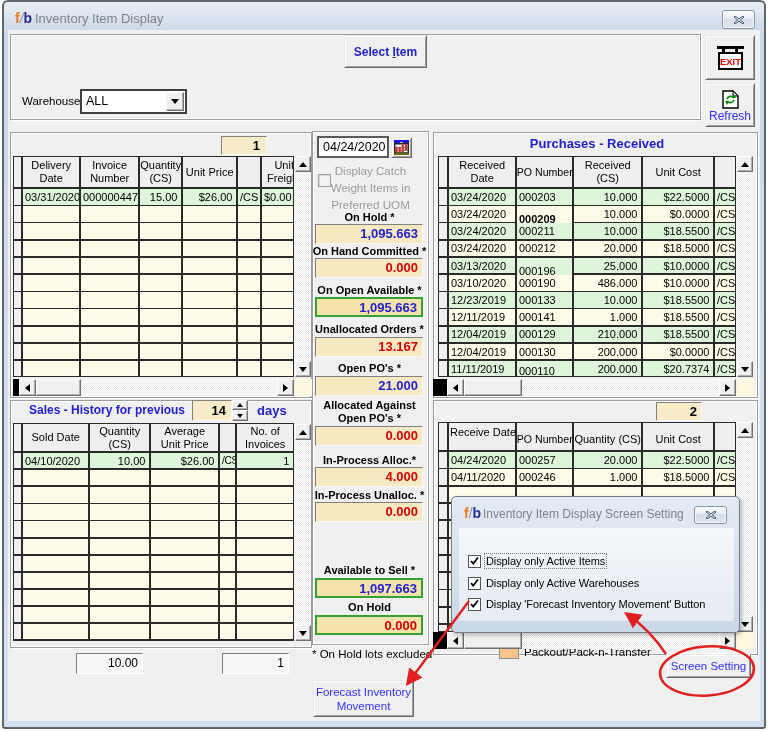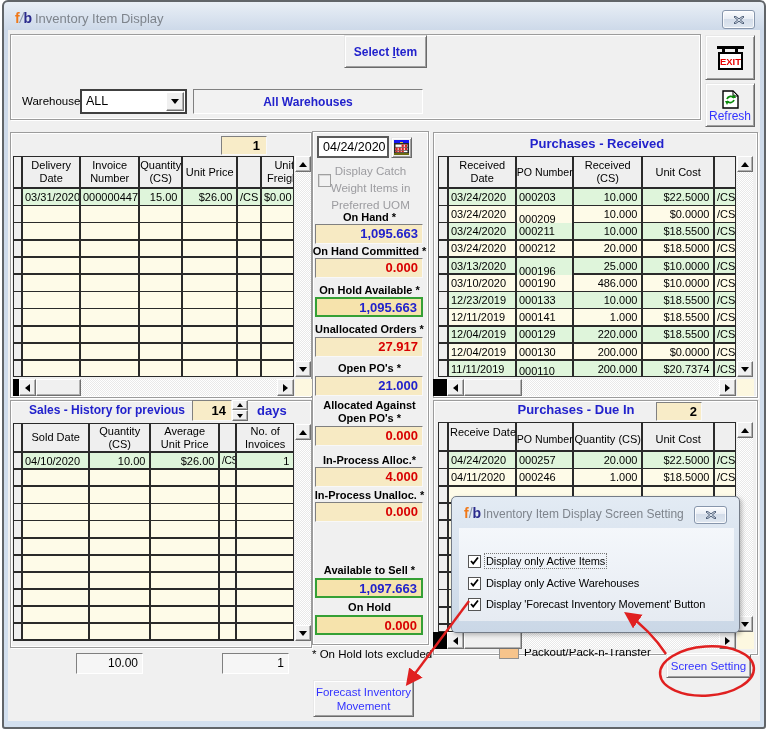--- a/index.html
+++ b/index.html
@@ -63,23 +63,20 @@
   <div class="panel" style="left:10px; top:34px; width:691px; height:86px;"></div>
   <div class="raisedbtn" style="left:344px; top:35px; width:83px; height:33px; display:flex; align-items:center; justify-content:center;">
     <span class="bluebold" style="font-size:12px;">Select <span style="text-decoration:underline">I</span>tem</span>
   </div>
   <span class="lbl" style="left:22px; top:95px;">Warehouse</span>
   <div style="position:absolute; left:80px; top:89px; width:107px; height:25px; background:#FFFFFF; border:2px solid #404040;">
     <span style="position:absolute; left:4px; top:3px; font-size:12.5px;">ALL</span>
     <div class="sbbtn" style="right:1px; top:1px; width:18px; height:19px;">
         <div class="arr" style="border-left:4px solid transparent; border-right:4px solid transparent; border-top:5px solid #000;"></div>
       </div>
-  </div>
-  <div style="position:absolute; left:193px; top:89px; width:230px; height:25px; background:#F2F2F2; border:1px solid #808080; border-color:#808080 #FFFFFF #FFFFFF #808080; display:flex; align-items:center; justify-content:center;">
-    <span class="bluebold" style="font-size:12px;">All Warehouses</span>
   </div>
 
   <div class="raisedbtn" style="left:705px; top:35px; width:50px; height:45px;">
     <svg style="position:absolute; left:10px; top:9px;" width="29" height="25" viewBox="0 0 29 25">
       <rect x="1" y="1" width="27" height="3" fill="#000"></rect>
       <rect x="6" y="4" width="3" height="5" fill="#000"></rect>
       <rect x="19" y="4" width="3" height="5" fill="#000"></rect>
       <rect x="3" y="8" width="23" height="16" fill="#fff" stroke="#000" stroke-width="2"></rect>
       <text x="14.5" y="19.5" font-size="9.5" font-weight="bold" fill="#E80000" text-anchor="middle" font-family="Liberation Sans" textLength="21" lengthAdjust="spacingAndGlyphs">EXIT</text>
     </svg>
@@ -294,40 +291,40 @@
       <div class="cell cream l" style="left: 10px; top: 83.6px; width: 66.4px; height: 15.5px;">03/24/2020</div>
       <div class="cell green l" style="left: 10px; top: 100.8px; width: 66.4px; height: 15.5px;">03/13/2020</div>
       <div class="cell cream l" style="left: 10px; top: 118px; width: 66.4px; height: 15.5px;">03/10/2020</div>
       <div class="cell green l" style="left: 10px; top: 135.2px; width: 66.4px; height: 15.5px;">12/23/2019</div>
       <div class="cell cream l" style="left: 10px; top: 152.4px; width: 66.4px; height: 15.5px;">12/11/2019</div>
       <div class="cell green l" style="left: 10px; top: 169.6px; width: 66.4px; height: 15.5px;">12/04/2019</div>
       <div class="cell cream l" style="left: 10px; top: 186.8px; width: 66.4px; height: 15.5px;">12/04/2019</div>
       <div class="cell green l" style="left: 10px; top: 204px; width: 66.4px; height: 15.5px;">11/11/2019</div>
       <div class="hd" style="left: 78px; top: 0px; width: 55.4px; height: 30.3px; font-size: 10.6px;">PO Number</div>
       <div class="cell green l" style="left: 78px; top: 32px; width: 55.4px; height: 15.5px;">000203</div>
-      <div class="cell cream l" style="left: 78px; top: 49.2px; width: 55.4px; height: 26px;">000209</div>
+      <div class="cell cream l" style="left: 78px; top: 49.2px; width: 55.4px; height: 26px; font-weight: bold;">000209</div>
       <div class="cell green l" style="left: 78px; top: 66.4px; width: 55.4px; height: 15.5px;">000211</div>
       <div class="cell cream l" style="left: 78px; top: 83.6px; width: 55.4px; height: 15.5px;">000212</div>
       <div class="cell green l" style="left: 78px; top: 100.8px; width: 55.4px; height: 26px;">000196</div>
       <div class="cell cream l" style="left: 78px; top: 118px; width: 55.4px; height: 15.5px;">000190</div>
       <div class="cell green l" style="left: 78px; top: 135.2px; width: 55.4px; height: 15.5px;">000133</div>
       <div class="cell cream l" style="left: 78px; top: 152.4px; width: 55.4px; height: 15.5px;">000141</div>
       <div class="cell green l" style="left: 78px; top: 169.6px; width: 55.4px; height: 15.5px;">000129</div>
       <div class="cell cream l" style="left: 78px; top: 186.8px; width: 55.4px; height: 15.5px;">000130</div>
       <div class="cell green l" style="left: 78px; top: 204px; width: 55.4px; height: 20px;">000110</div>
       <div class="hd" style="left: 135px; top: 0px; width: 67.4px; height: 30.3px;">Received<br>(CS)</div>
       <div class="cell green r" style="left: 135px; top: 32px; width: 67.4px; height: 15.5px;">10.000</div>
       <div class="cell cream r" style="left: 135px; top: 49.2px; width: 67.4px; height: 15.5px;">10.000</div>
       <div class="cell green r" style="left: 135px; top: 66.4px; width: 67.4px; height: 15.5px;">10.000</div>
       <div class="cell cream r" style="left: 135px; top: 83.6px; width: 67.4px; height: 15.5px;">20.000</div>
       <div class="cell green r" style="left: 135px; top: 100.8px; width: 67.4px; height: 15.5px;">25.000</div>
       <div class="cell cream r" style="left: 135px; top: 118px; width: 67.4px; height: 15.5px;">486.000</div>
       <div class="cell green r" style="left: 135px; top: 135.2px; width: 67.4px; height: 15.5px;">10.000</div>
       <div class="cell cream r" style="left: 135px; top: 152.4px; width: 67.4px; height: 15.5px;">1.000</div>
-      <div class="cell green r" style="left: 135px; top: 169.6px; width: 67.4px; height: 15.5px;">220.000</div>
+      <div class="cell green r" style="left: 135px; top: 169.6px; width: 67.4px; height: 15.5px;">210.000</div>
       <div class="cell cream r" style="left: 135px; top: 186.8px; width: 67.4px; height: 15.5px;">200.000</div>
       <div class="cell green r" style="left: 135px; top: 204px; width: 67.4px; height: 15.5px;">200.000</div>
       <div class="hd" style="left: 204px; top: 0px; width: 70.4px; height: 30.3px;">Unit Cost</div>
       <div class="cell green r" style="left: 204px; top: 32px; width: 70.4px; height: 15.5px;">$22.5000</div>
       <div class="cell cream r" style="left: 204px; top: 49.2px; width: 70.4px; height: 15.5px;">$0.0000</div>
       <div class="cell green r" style="left: 204px; top: 66.4px; width: 70.4px; height: 15.5px;">$18.5500</div>
       <div class="cell cream r" style="left: 204px; top: 83.6px; width: 70.4px; height: 15.5px;">$18.5000</div>
       <div class="cell green r" style="left: 204px; top: 100.8px; width: 70.4px; height: 15.5px;">$10.0000</div>
       <div class="cell cream r" style="left: 204px; top: 118px; width: 70.4px; height: 15.5px;">$10.0000</div>
       <div class="cell green r" style="left: 204px; top: 135.2px; width: 70.4px; height: 15.5px;">$18.5500</div>
@@ -343,21 +340,20 @@
       <div class="cell green l" style="left: 276px; top: 100.8px; width: 20.4px; height: 15.5px;">/CS</div>
       <div class="cell cream l" style="left: 276px; top: 118px; width: 20.4px; height: 15.5px;">/CS</div>
       <div class="cell green l" style="left: 276px; top: 135.2px; width: 20.4px; height: 15.5px;">/CS</div>
       <div class="cell cream l" style="left: 276px; top: 152.4px; width: 20.4px; height: 15.5px;">/CS</div>
       <div class="cell green l" style="left: 276px; top: 169.6px; width: 20.4px; height: 15.5px;">/CS</div>
       <div class="cell cream l" style="left: 276px; top: 186.8px; width: 20.4px; height: 15.5px;">/CS</div>
       <div class="cell green l" style="left: 276px; top: 204px; width: 20.4px; height: 15.5px;">/CS</div>
     </div>
 
   <div class="panel" style="left:433px; top:400px; width:325px; height:255px;"></div>
-  <span class="bluebold" style="position:absolute; left:436px; top:402px; width:280px; text-align:center; font-size:13px;">Purchases - Due In</span>
   <div class="beige vbox" style="left:656px; top:402px; width:46px; height:19px; color:#000; line-height:17px;">2</div>
   <div id="g4" class="grid" style="position: absolute; left: 438px; top: 422px; width: 298px; height: 210px; background: rgb(42, 42, 42); overflow: hidden; border: 1.5px solid rgb(42, 42, 42);">
       <div class="hd" style="left: 0px; top: 0px; width: 8.4px; height: 27.3px;"></div>
       <div class="cell selc l" style="left: 0px; top: 29px; width: 8.4px; height: 15.6px;"></div>
       <div class="cell selc l" style="left: 0px; top: 46.3px; width: 8.4px; height: 15.6px;"></div>
       <div class="cell selc l" style="left: 0px; top: 63.6px; width: 8.4px; height: 15.6px;"></div>
       <div class="cell selc l" style="left: 0px; top: 80.9px; width: 8.4px; height: 15.6px;"></div>
       <div class="cell selc l" style="left: 0px; top: 98.2px; width: 8.4px; height: 15.6px;"></div>
       <div class="cell selc l" style="left: 0px; top: 115.5px; width: 8.4px; height: 15.6px;"></div>
       <div class="cell selc l" style="left: 0px; top: 132.8px; width: 8.4px; height: 15.6px;"></div>
@@ -451,28 +447,28 @@
           <rect x="1.5" y="10.6" width="2.2" height="1.6"></rect>
           <rect x="4.6" y="10.6" width="2.2" height="1.6"></rect>
           <rect x="7.6" y="10.6" width="2.2" height="1.6"></rect>
         </g>
       <rect x="0" y="13" width="15" height="2" fill="#6B6B10"></rect>
     </svg>
   </div>
   <div style="position:absolute; left:318px; top:174px; width:13px; height:13px; background:#F2F2F2; border:1px solid #A0A0A0; box-shadow:inset 1px 1px 0 #D8D8D8;"></div>
   <div style="position:absolute; left:312px; top:163px; width:117px; text-align:center; font-size:11.6px; color:#9C9CA0; line-height:16.8px;">Display Catch<br>Weight Items in<br>Preferred UOM</div>
   <div id="fields">
-      <div style="position: absolute; left: 311px; top: 211px; width: 117px; text-align: center; font-size: 11px; font-weight: bold; line-height: 13px; white-space: nowrap;">On Hand *</div>
+      <div style="position: absolute; left: 311px; top: 211px; width: 117px; text-align: center; font-size: 11px; font-weight: bold; line-height: 13px; white-space: nowrap;">On Hold *</div>
       <div class="vbox blue" style="left: 315px; top: 224px; width: 108px; height: 20px; line-height: 17px; background: rgb(247, 234, 195); border-width: 1px; border-style: solid; border-image: initial; border-color: rgb(128, 128, 128) rgb(248, 248, 248) rgb(248, 248, 248) rgb(128, 128, 128);">1,095.663</div>
       <div style="position: absolute; left: 311px; top: 245px; width: 117px; text-align: center; font-size: 11px; font-weight: bold; line-height: 13px; white-space: nowrap;">On Hand Committed *</div>
       <div class="vbox red" style="left: 315px; top: 258px; width: 108px; height: 20px; line-height: 17px; background: rgb(247, 234, 195); border-width: 1px; border-style: solid; border-image: initial; border-color: rgb(128, 128, 128) rgb(248, 248, 248) rgb(248, 248, 248) rgb(128, 128, 128);">0.000</div>
-      <div style="position: absolute; left: 311px; top: 284px; width: 117px; text-align: center; font-size: 11px; font-weight: bold; line-height: 13px; white-space: nowrap;">On Hold Available *</div>
+      <div style="position: absolute; left: 311px; top: 284px; width: 117px; text-align: center; font-size: 11px; font-weight: bold; line-height: 13px; white-space: nowrap;">On Open Available *</div>
       <div class="vbox blue" style="left: 315px; top: 297px; width: 108px; height: 20px; line-height: 17px; background: rgb(246, 227, 172); border: 2px solid rgb(53, 160, 53);">1,095.663</div>
       <div style="position: absolute; left: 311px; top: 323px; width: 117px; text-align: center; font-size: 11px; font-weight: bold; line-height: 13px; white-space: nowrap;">Unallocated Orders *</div>
-      <div class="vbox red" style="left: 315px; top: 337px; width: 108px; height: 20px; line-height: 17px; background: rgb(247, 234, 195); border-width: 1px; border-style: solid; border-image: initial; border-color: rgb(128, 128, 128) rgb(248, 248, 248) rgb(248, 248, 248) rgb(128, 128, 128);">27.917</div>
+      <div class="vbox red" style="left: 315px; top: 337px; width: 108px; height: 20px; line-height: 17px; background: rgb(247, 234, 195); border-width: 1px; border-style: solid; border-image: initial; border-color: rgb(128, 128, 128) rgb(248, 248, 248) rgb(248, 248, 248) rgb(128, 128, 128);">13.167</div>
       <div style="position: absolute; left: 311px; top: 362px; width: 117px; text-align: center; font-size: 11px; font-weight: bold; line-height: 13px; white-space: nowrap;">Open PO's *</div>
       <div class="vbox blue" style="left: 315px; top: 376px; width: 108px; height: 20px; line-height: 17px; background: rgb(247, 234, 195); border-width: 1px; border-style: solid; border-image: initial; border-color: rgb(128, 128, 128) rgb(248, 248, 248) rgb(248, 248, 248) rgb(128, 128, 128);">21.000</div>
       <div style="position: absolute; left: 311px; top: 399px; width: 117px; text-align: center; font-size: 11px; font-weight: bold; line-height: 13px; white-space: nowrap;">Allocated Against<br>Open PO's *</div>
       <div class="vbox red" style="left: 315px; top: 426px; width: 108px; height: 20px; line-height: 17px; background: rgb(247, 234, 195); border-width: 1px; border-style: solid; border-image: initial; border-color: rgb(128, 128, 128) rgb(248, 248, 248) rgb(248, 248, 248) rgb(128, 128, 128);">0.000</div>
       <div style="position: absolute; left: 311px; top: 454px; width: 117px; text-align: center; font-size: 11px; font-weight: bold; line-height: 13px; white-space: nowrap;">In-Process Alloc.*</div>
       <div class="vbox red" style="left: 315px; top: 467px; width: 108px; height: 20px; line-height: 17px; background: rgb(247, 234, 195); border-width: 1px; border-style: solid; border-image: initial; border-color: rgb(128, 128, 128) rgb(248, 248, 248) rgb(248, 248, 248) rgb(128, 128, 128);">4.000</div>
       <div style="position: absolute; left: 311px; top: 489px; width: 117px; text-align: center; font-size: 11px; font-weight: bold; line-height: 13px; white-space: nowrap;">In-Process Unalloc. *</div>
       <div class="vbox red" style="left: 315px; top: 502px; width: 108px; height: 20px; line-height: 17px; background: rgb(247, 234, 195); border-width: 1px; border-style: solid; border-image: initial; border-color: rgb(128, 128, 128) rgb(248, 248, 248) rgb(248, 248, 248) rgb(128, 128, 128);">0.000</div>
       <div style="position: absolute; left: 311px; top: 564px; width: 117px; text-align: center; font-size: 11px; font-weight: bold; line-height: 13px; white-space: nowrap;">Available to Sell *</div>
       <div class="vbox blue" style="left: 315px; top: 578px; width: 108px; height: 20px; line-height: 17px; background: rgb(246, 227, 172); border: 2px solid rgb(53, 160, 53);">1,097.663</div>

